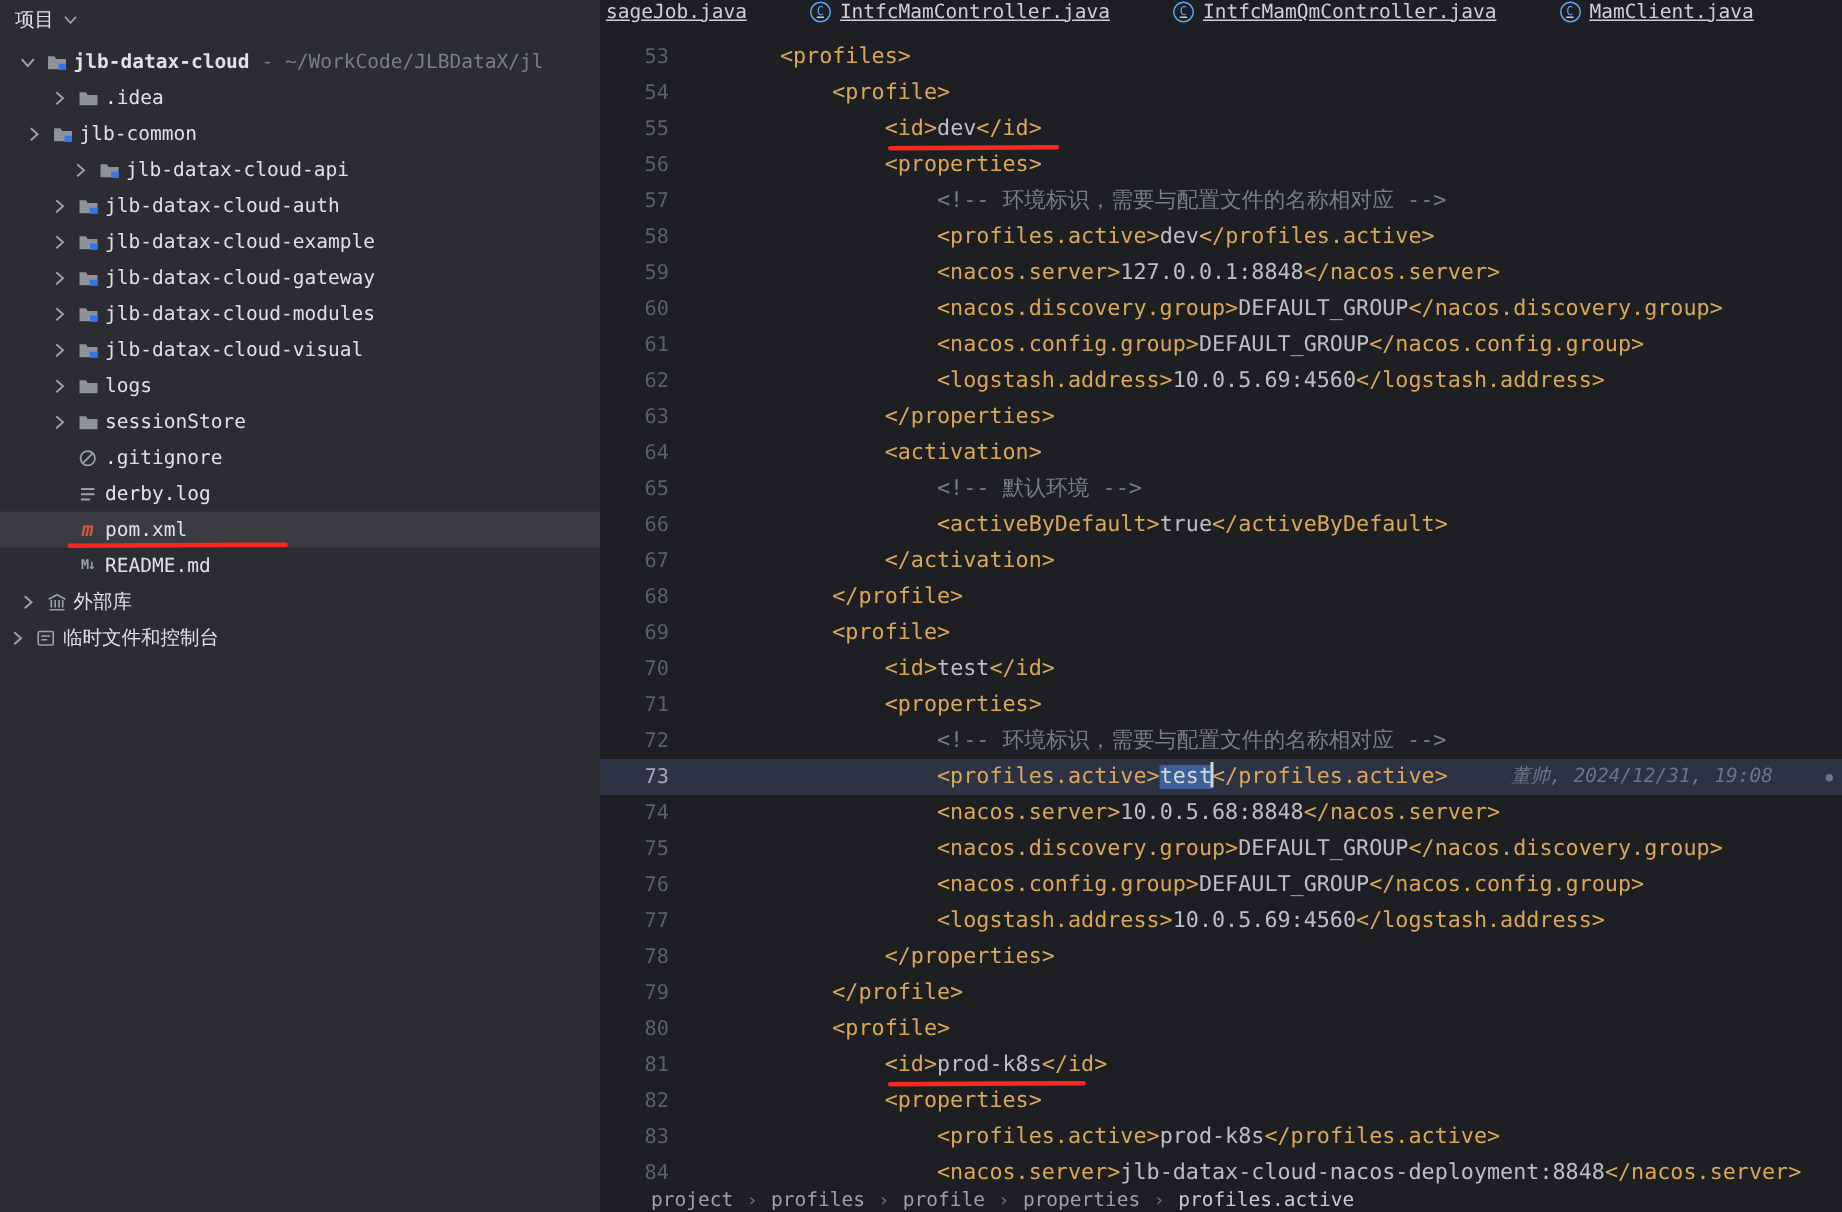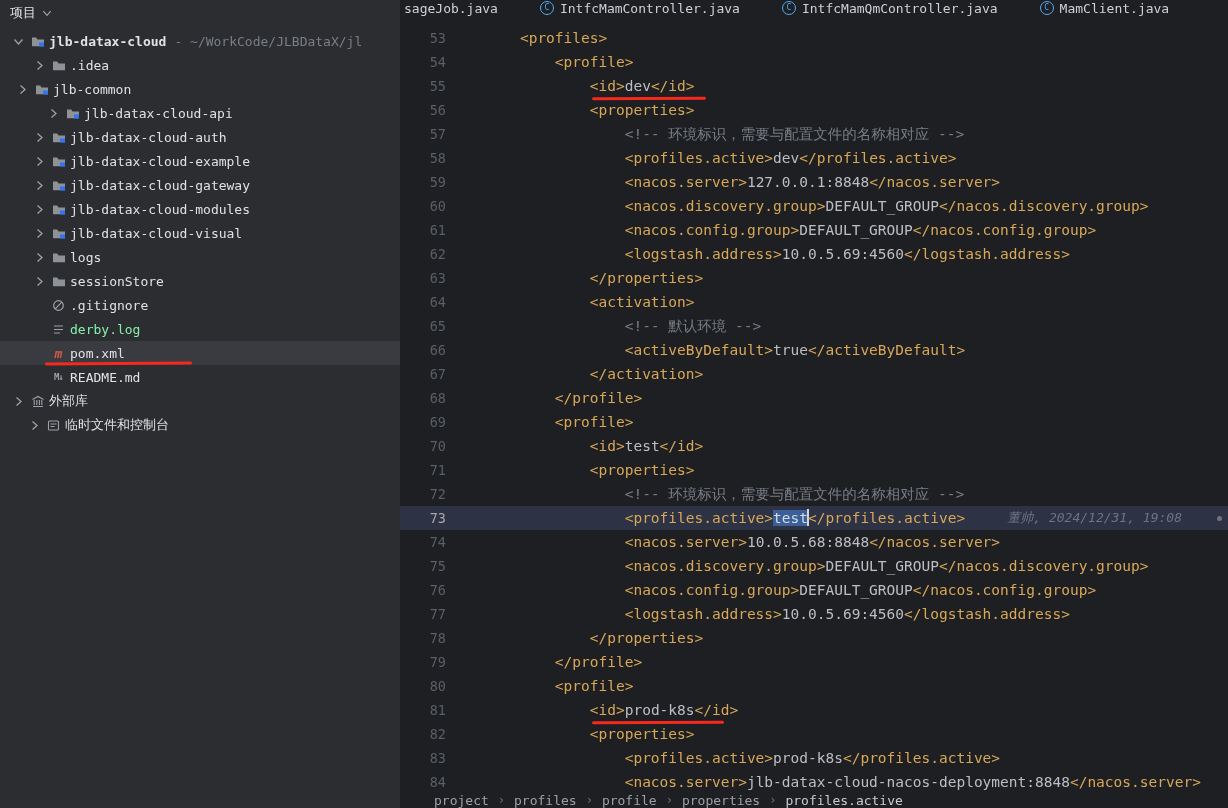--- a/index.html
+++ b/index.html
@@ -19,21 +19,21 @@
   .tree-row .chev{width:20px;min-width:20px;display:flex;justify-content:center;align-items:center;}
   .tree-row .tree-icon{width:19px;min-width:19px;display:flex;justify-content:center;align-items:center;}
   .tree-row .lbl{margin-left:2px;}
   .tree-row .lbl.bold{font-weight:bold;}
   .tree-row .suffix{color:#7a7e85;margin-left:8px;}
   .mvn{color:#d15b47;font-style:italic;font-weight:700;font-size:13px;line-height:13px;}
   .md{font-size:9px;color:#9da0a8;font-weight:700;letter-spacing:-1px;}
   
   .editor{position:absolute;left:400px;top:0;right:0;height:808px;background:#1e1f22;overflow:hidden;}
   .tab-bar{height:16px;display:flex;align-items:center;overflow:hidden;font-size:13px;color:#ced0d6;background:#1e1f22;}
-  .tab{display:flex;align-items:center;gap:6px;padding:0 21px;height:100%;}
+  .tab{display:flex;align-items:center;gap:6px;padding:0 21px;height:100%;text-decoration:underline;}
   .tab:first-child{padding-left:4px;}
   .cls-icon{width:12px;height:12px;min-width:12px;border-radius:50%;border:1px solid #56a8f5;color:#56a8f5;font-size:8px;display:inline-flex;align-items:center;justify-content:center;line-height:1;}
   .code{position:absolute;top:26px;left:0;right:0;}
   .line{height:24px;line-height:24px;position:relative;font-size:14.5px;white-space:pre;}
   .line .ln{position:absolute;left:0;width:46px;text-align:right;color:#5a5f68;font-size:13.5px;}
   .line .src{position:absolute;left:85px;white-space:pre;}
   .line.current{background:#2d3244;}
   .line.current .ln{color:#a6a8ad;}
   .tok-tag{color:#d8a758;}
   .tok-text{color:#bcbec4;}
@@ -224,21 +224,21 @@
         </span>
         <span class="lbl">.gitignore</span>
       </div>
       <div class="tree-row" style="padding-left: 29px;">
         <span class="chev"></span>
         <span class="tree-icon">
           <svg width="13" height="13" viewBox="0 0 13 13" fill="none">
             <path d="M2 3h9M2 6.5h9M2 10h6" stroke="#9da0a8" stroke-width="1.2"></path>
           </svg>
         </span>
-        <span class="lbl" style="color: #86efac;">derby.log</span>
+        <span class="lbl" style="color: #e5e5e5;">derby.log</span>
       </div>
       <div class="tree-row selected" style="padding-left: 29px;">
         <span class="chev"></span>
         <span class="tree-icon">
           <span class="mvn">m</span>
         </span>
         <span class="lbl">pom.xml</span>
       </div>
       <div class="tree-row" style="padding-left: 29px;">
         <span class="chev"></span>
@@ -253,21 +253,21 @@
             <path d="M4.5 2.5L9 6.5L4.5 10.5" stroke="#9da0a8" stroke-width="1.3"></path>
           </svg>
         </span>
         <span class="tree-icon">
           <svg width="14" height="13" viewBox="0 0 14 13" fill="none">
             <path d="M2 11.5h10M3.2 5v5M5.8 5v5M8.4 5v5M10.8 5v5M1.5 4.5L7 1.5l5.5 3" stroke="#9da0a8" stroke-width="1.1"></path>
           </svg>
         </span>
         <span class="lbl">外部库</span>
       </div>
-      <div class="tree-row" style="padding-left: 24px; text-align: right;">
+      <div class="tree-row" style="padding-left: 1px; text-align: right;">
         <span class="chev">
           <svg width="13" height="13" viewBox="0 0 13 13" fill="none">
             <path d="M4.5 2.5L9 6.5L4.5 10.5" stroke="#9da0a8" stroke-width="1.3"></path>
           </svg>
         </span>
         <span class="tree-icon">
           <svg width="13" height="13" viewBox="0 0 13 13" fill="none">
             <rect x="1.5" y="2" width="10" height="9" rx="1" stroke="#9da0a8" stroke-width="1.1"></rect>
             <path d="M3.5 5h6M3.5 7.5h4" stroke="#9da0a8" stroke-width="1.1"></path>
           </svg>

